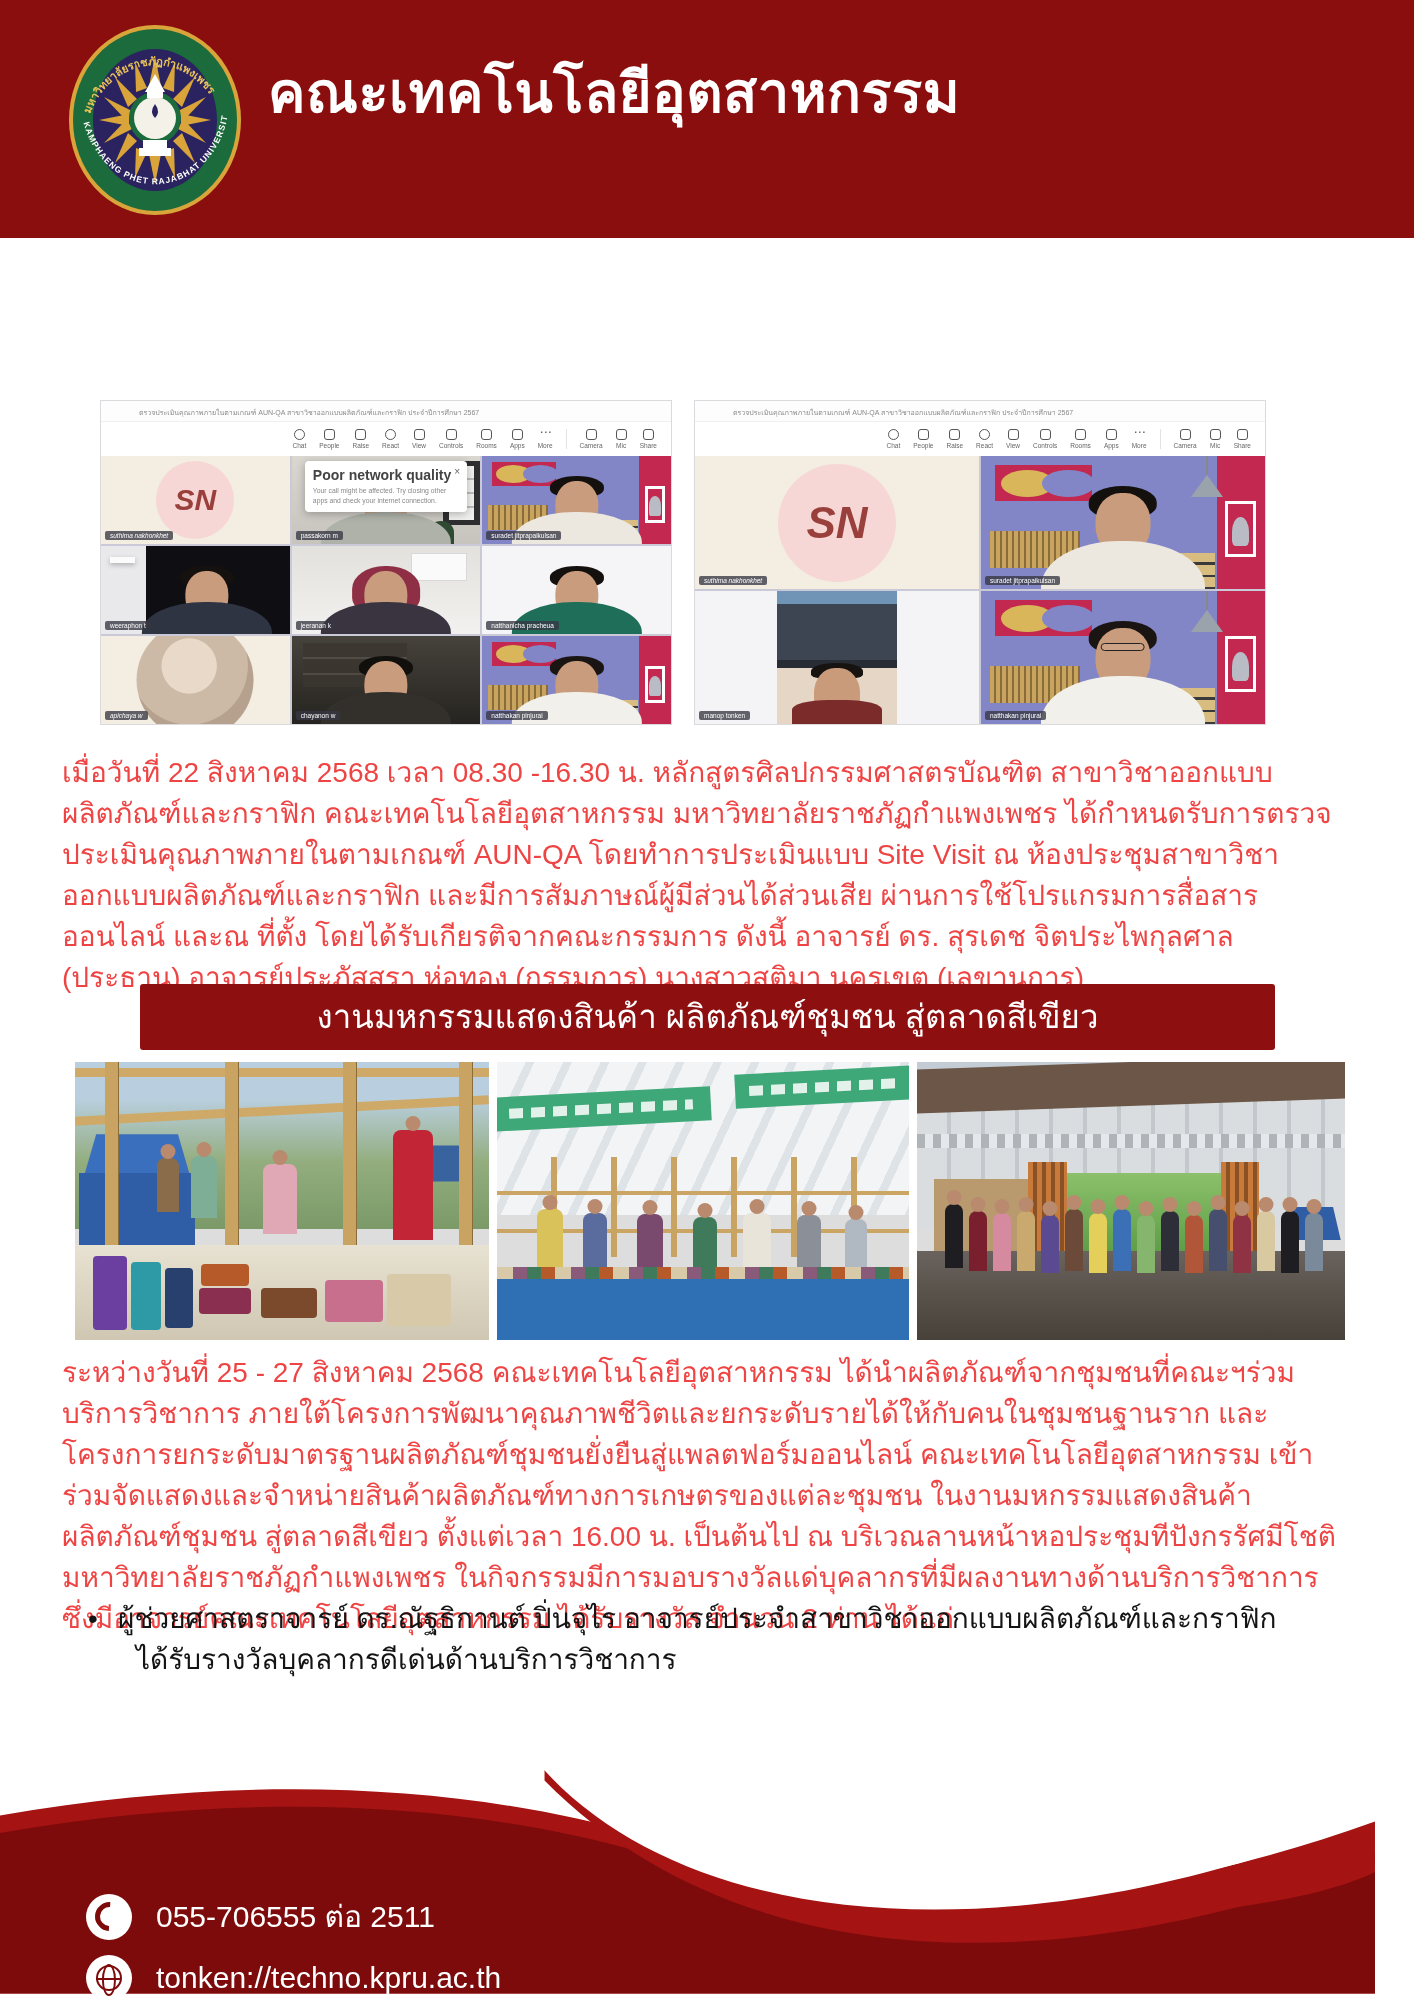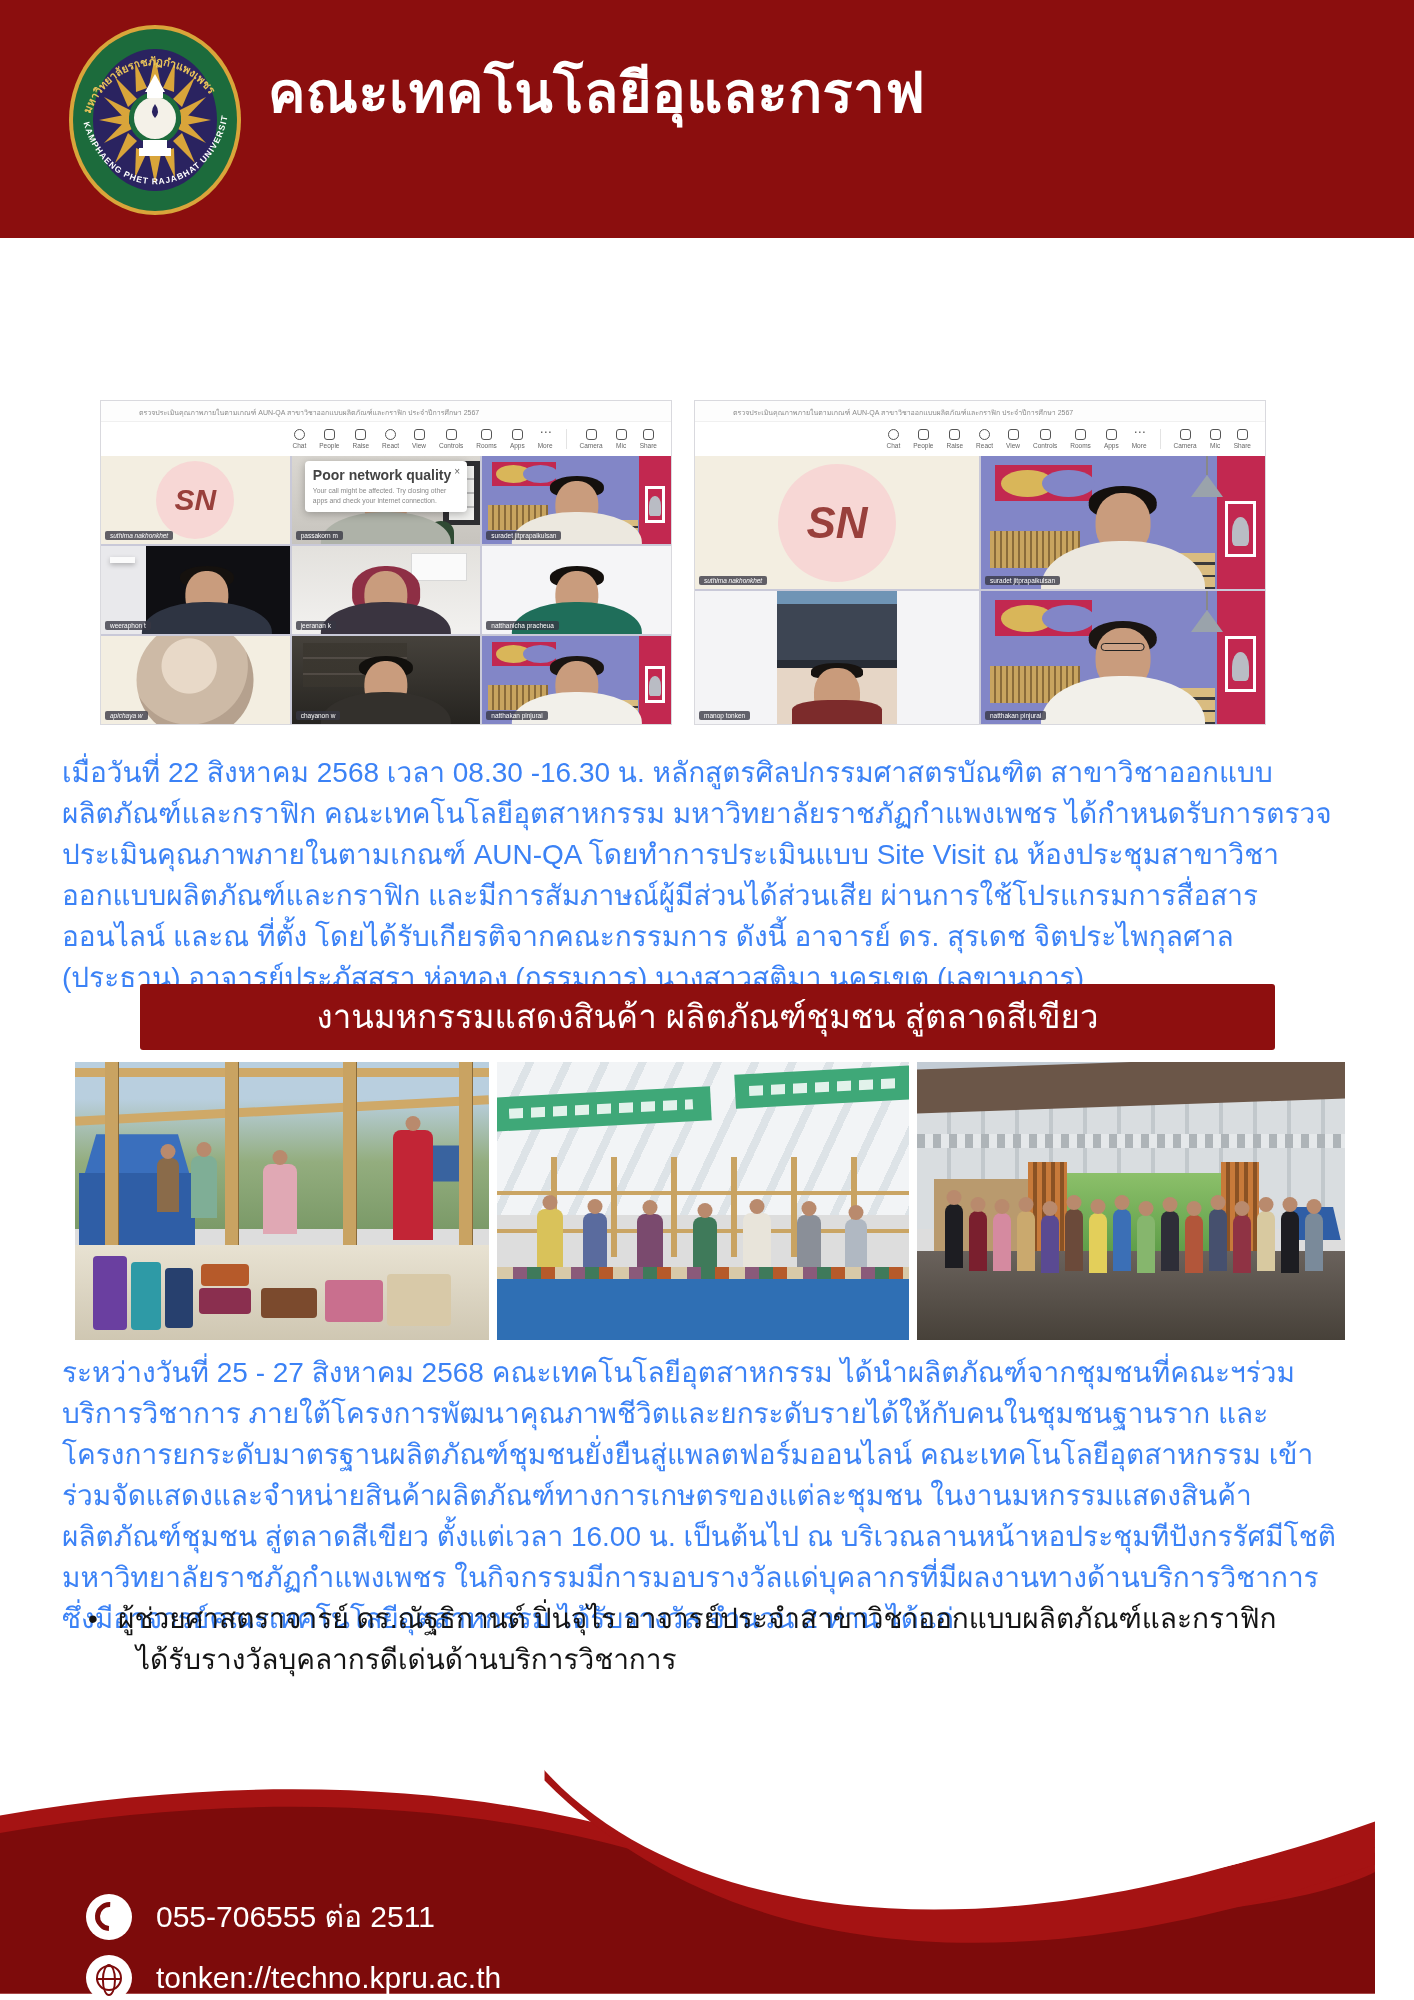--- a/index.html
+++ b/index.html
@@ -107,21 +107,21 @@
   .car-shirt{position:absolute;left:34%;bottom:0;width:32%;height:18%;background:#7c2b2b;border-radius:40% 40% 0 0;}
 
   
   .notif{position:absolute;left:7%;top:6%;width:86%;background:#fff;border-radius:4px;z-index:8;
          box-shadow:0 2px 8px rgba(0,0,0,.28);padding:6px 8px;}
   .notif .nt{font-size:14px;color:#444;font-weight:bold;}
   .notif .nb{font-size:6.8px;color:#888;margin-top:3px;line-height:1.45;}
   .notif .nx{position:absolute;right:7px;top:5px;font-size:10px;color:#666;cursor:pointer;}
 
   
-  .para{left:62px;width:1294px;font-size:28px;line-height:41px;color:#3b82f6;text-align:left;}
+  .para{left:62px;width:1294px;font-size:28px;line-height:41px;color:#ef4444;text-align:left;}
   .para1{top:752px;} .para2{top:1352px;}
   .bullets{left:80px;top:1598px;width:1250px;}
   .bullet{position:relative;padding-left:38px;margin-bottom:10px;font-size:28px;line-height:41px;color:#141414;}
   .bullet::before{content:"•";position:absolute;left:8px;top:0;font-size:28px;}
   .bullet .bl2{display:block;margin-left:18px;}
 
   
   .photo{top:1062px;height:278px;overflow:hidden;background:#ddd;}
   .ph1{left:75px;width:414px;} .ph2{left:497px;width:412px;} .ph3{left:917px;width:428px;}
   .pfig{position:absolute;width:24px;border-radius:8px 8px 0 0;background:var(--s,#555);}
@@ -215,21 +215,21 @@
           <path id="arcBot" d="M16,92 A74 84 0 0 0 162,92"></path>
         </defs>
         <text font-size="11" fill="#e8c25a" font-weight="bold">
           <textPath href="#arcTop" startOffset="8%">มหาวิทยาลัยราชภัฏกำแพงเพชร</textPath>
         </text>
         <text font-size="8.5" fill="#ffffff" font-weight="bold" letter-spacing="1">
           <textPath href="#arcBot" startOffset="4%">KAMPHAENG PHET RAJABHAT UNIVERSITY</textPath>
         </text>
       </svg>
     </div>
-    <div class="abs h-title-th">คณะเทคโนโลยีอุและกราฟ</div>
+    <div class="abs h-title-th">คณะเทคโนโลยีอุตสาหกรรม</div>
   </div>
 
 
   <div class="abs mtg mtg-l">
     <div class="titlebar">
       <span class="wt">ตรวจประเมินคุณภาพภายในตามเกณฑ์ AUN-QA สาขาวิชาออกแบบผลิตภัณฑ์และกราฟิก ประจำปีการศึกษา 2567</span>
     </div>
     <div class="toolbar">
       <span class="tbi rnd">
           <i></i>

